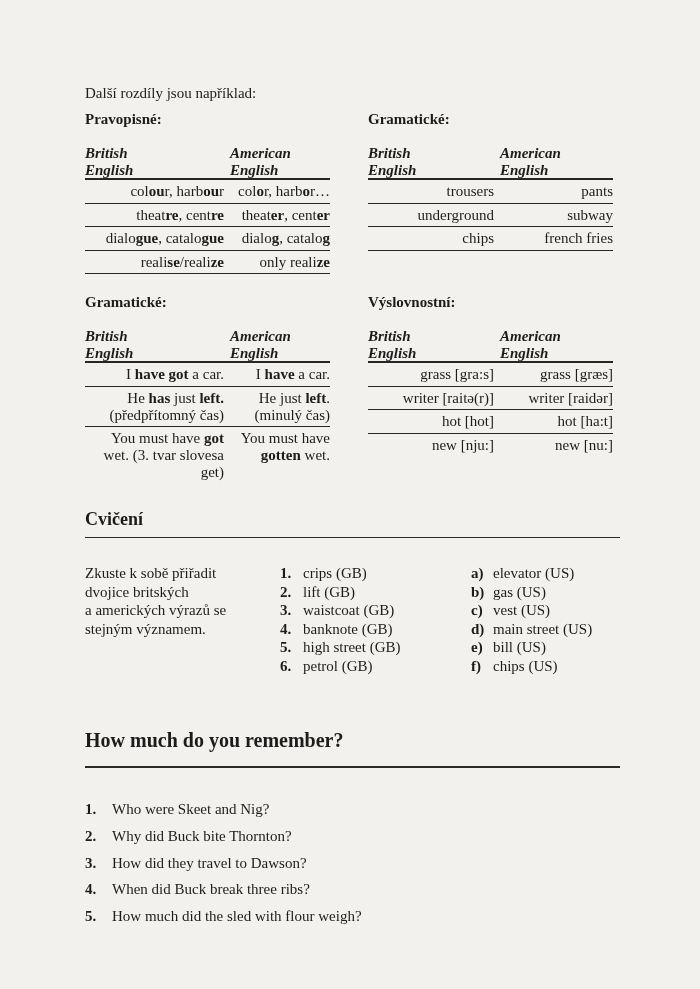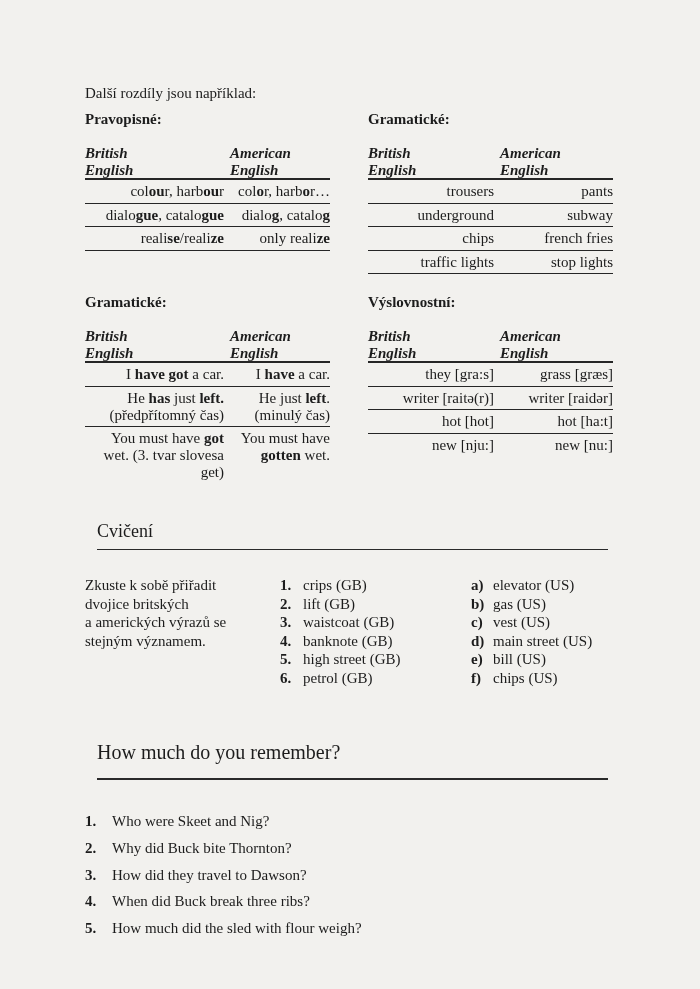--- a/index.html
+++ b/index.html
@@ -25,21 +25,21 @@
   .tbl-head{display:flex;font-weight:bold;font-style:italic;font-size:15px;line-height:16.5px;
             border-bottom:2px solid #262626;}
   .tbl-row{display:flex;font-size:15px;line-height:17px;padding:3px 0 2.5px 0;
            border-bottom:1.5px solid #262626;text-align:right;}
   .no-bottom .tbl-row:last-child{border-bottom:none;}
   .c1{flex:0 0 145px;padding-right:6px;box-sizing:border-box;}
   .c2{flex:1;}
   .tcol.right .c1{flex-basis:132px;}
 
   
-  .sec-heading{font-weight:normal;font-size:18px;line-height:22px;margin:12px;
+  .sec-heading{font-weight:bold;font-size:18px;line-height:22px;margin:0;
                padding-bottom:7px;border-bottom:1.7px solid #2a2a2a;}
   #remember .sec-heading{font-size:20px;line-height:24px;padding-bottom:14px;border-bottom-width:2px;}
 
   
   #cviceni{top:508px;}
   .ex-body{display:flex;margin-top:26px;font-size:15px;}
   .ex-instr{width:195px;flex:0 0 195px;}
   .ex-instr div{line-height:18.5px;}
   .ex-list{width:191px;flex:0 0 191px;}
   .ex-list .li{display:flex;line-height:18.5px;}
@@ -72,20 +72,24 @@
         <div>American</div>
         <div>English</div>
       </div>
     </div>
     <div class="tbl-body">
         <div class="tbl-row">
           <div class="c1">col<b>ou</b>r, harb<b>ou</b>r</div>
           <div class="c2">col<b>o</b>r, harb<b>o</b>r…</div>
         </div>
         <div class="tbl-row">
+          <div class="c1">theat<b>re</b>, cent<b>re</b></div>
+          <div class="c2">theat<b>er</b>, cent<b>er</b></div>
+        </div>
+        <div class="tbl-row">
           <div class="c1">dialo<b>gue</b>, catalo<b>gue</b></div>
           <div class="c2">dialo<b>g</b>, catalo<b>g</b></div>
         </div>
         <div class="tbl-row">
           <div class="c1">reali<b>se</b>/reali<b>ze</b></div>
           <div class="c2">only reali<b>ze</b></div>
         </div>
       </div>
   </section>
 
@@ -106,24 +110,20 @@
           <div class="c1">trousers</div>
           <div class="c2">pants</div>
         </div>
         <div class="tbl-row">
           <div class="c1">underground</div>
           <div class="c2">subway</div>
         </div>
         <div class="tbl-row">
           <div class="c1">chips</div>
           <div class="c2">french fries</div>
-        </div>
-        <div class="tbl-row">
-          <div class="c1">traffic lights</div>
-          <div class="c2">stop lights</div>
         </div>
       </div>
   </section>
 </div>
 
 <div id="pair2" class="abs pair">
   <section class="tcol no-bottom">
     <h3 class="tbl-title">Gramatické:</h3>
     <div class="tbl-head">
       <div class="c1">
@@ -158,21 +158,21 @@
         <div>British</div>
         <div>English</div>
       </div>
       <div class="c2">
         <div>American</div>
         <div>English</div>
       </div>
     </div>
     <div class="tbl-body">
         <div class="tbl-row">
-          <div class="c1">they [gra:s]</div>
+          <div class="c1">grass [gra:s]</div>
           <div class="c2">grass [græs]</div>
         </div>
         <div class="tbl-row">
           <div class="c1">writer [raitə(r)]</div>
           <div class="c2">writer [raidər]</div>
         </div>
         <div class="tbl-row">
           <div class="c1">hot [hot]</div>
           <div class="c2">hot [ha:t]</div>
         </div>

